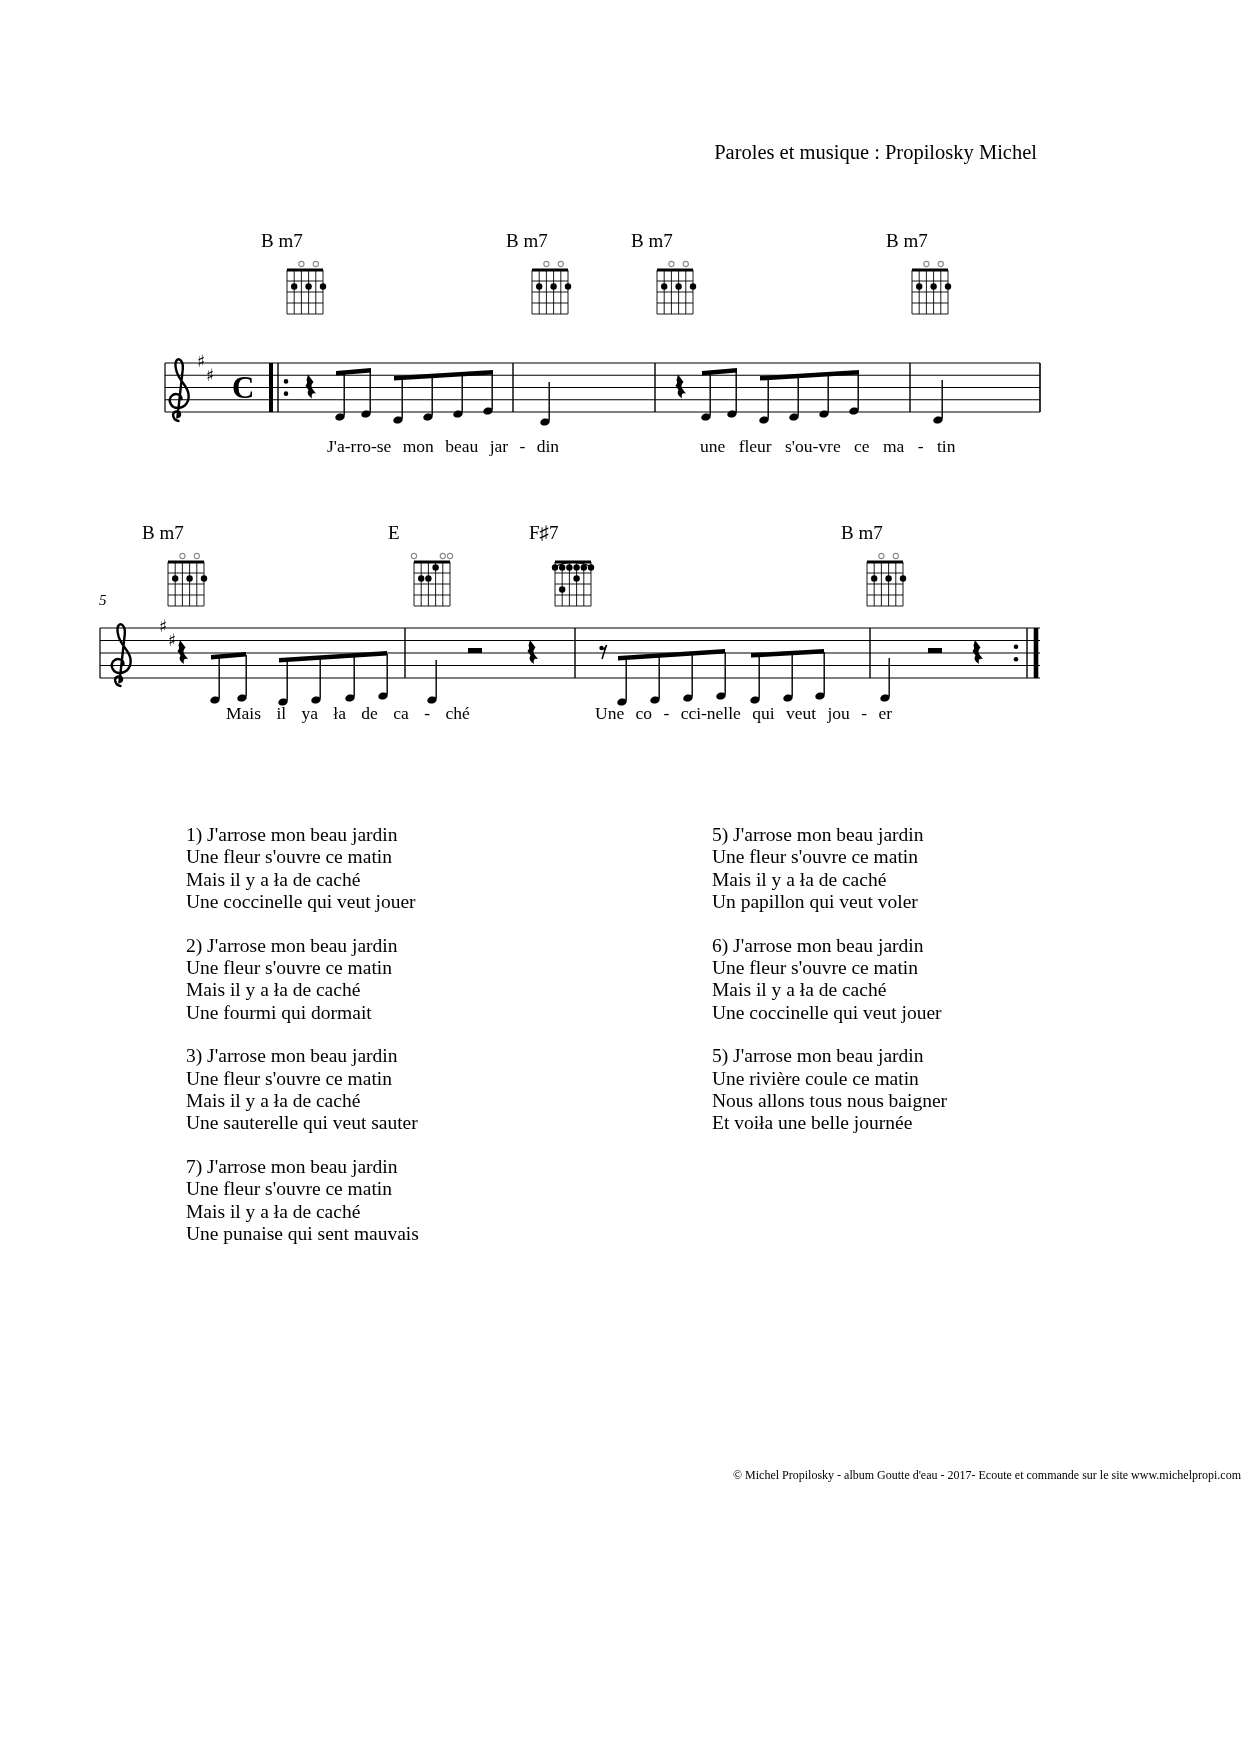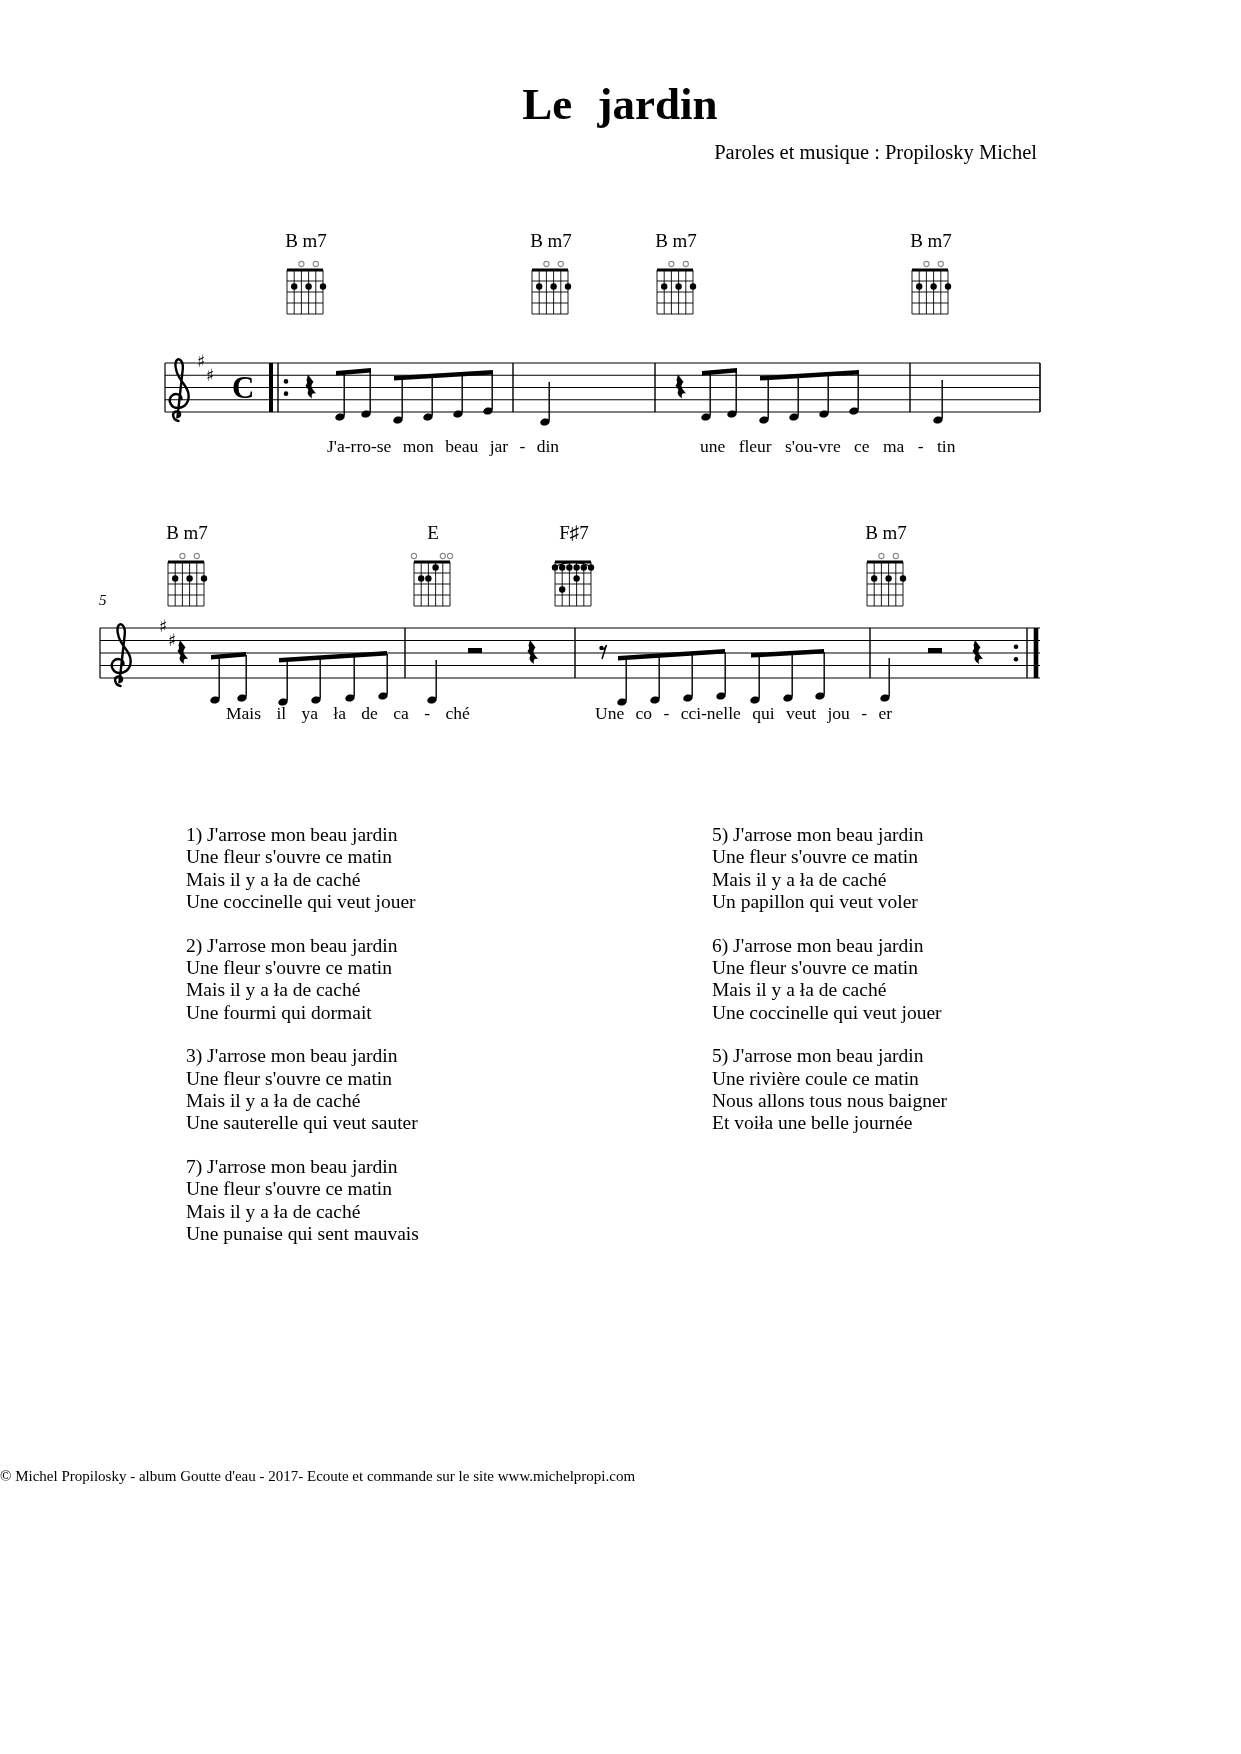--- a/index.html
+++ b/index.html
@@ -1,37 +1,36 @@
 <!DOCTYPE html>
 <html><head>
 <meta charset="utf-8">
 <style>
   html,body{margin:0;padding:0;background:#ffffff;}
   #page{position:relative;width:1241px;height:1754px;background:#ffffff;overflow:hidden;
         font-family:"Liberation Serif", serif;color:#000;}
   .abs{position:absolute;}
   #title{left:52px;top:78px;width:1136px;text-align:center;font-size:45px;font-weight:bold;word-spacing:14px;}
   #credit{left:437px;top:141px;width:600px;text-align:right;font-size:20.5px;font-weight:normal;}
-  .chord-label{position:absolute;width:90px;text-align:center;font-size:19px;}
+  .chord-label{position:absolute;width:90px;font-size:19px;}
   .lyric{position:absolute;font-size:17.5px;white-space:pre;}
   #measure-number{left:99px;top:592px;font-size:15px;font-style:italic;}
   .verse-col{position:absolute;width:420px;font-size:19.5px;line-height:22.4px;}
   #verses-left{left:186px;top:824px;}
   #verses-right{left:712px;top:824px;}
   .verse{margin:0 0 21px 0;}
   .verse.gap{margin-top:5px;}
   .verse div{white-space:pre;}
-  #footer{left:0;top:1468px;width:1241px;text-align:left;font-size:15px;}
+  #footer{left:0;top:1468px;width:1241px;text-align:right;font-size:12px;}
   svg{position:absolute;overflow:visible;}
 </style>
 </head>
 <body>
 
 <div id="page">
-  <div id="title" class="abs">Le jardin</div>
   <div id="credit" class="abs">Paroles et musique : Propilosky Michel</div>
 
   <div id="chords-system-1"></div>
   <svg id="staff-1" style="left:100px;top:320px" width="960" height="150" viewBox="0 0 960 150">
       <line x1="65" y1="43" x2="940" y2="43" stroke="#000" stroke-width="1.1"></line>
       <line x1="65" y1="55.25" x2="940" y2="55.25" stroke="#000" stroke-width="1.1"></line>
       <line x1="65" y1="67.5" x2="940" y2="67.5" stroke="#000" stroke-width="1.1"></line>
       <line x1="65" y1="79.75" x2="940" y2="79.75" stroke="#000" stroke-width="1.1"></line>
       <line x1="65" y1="92" x2="940" y2="92" stroke="#000" stroke-width="1.1"></line>
       <line x1="65" y1="43" x2="65" y2="92" stroke="#000" stroke-width="1.2"></line>

